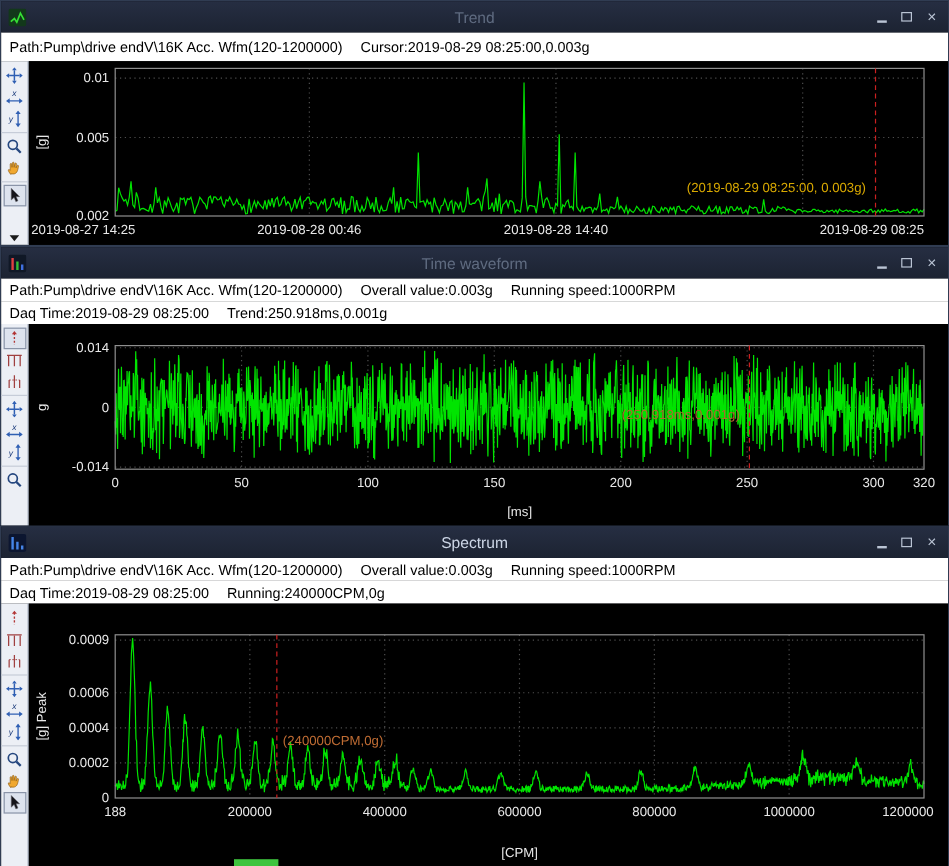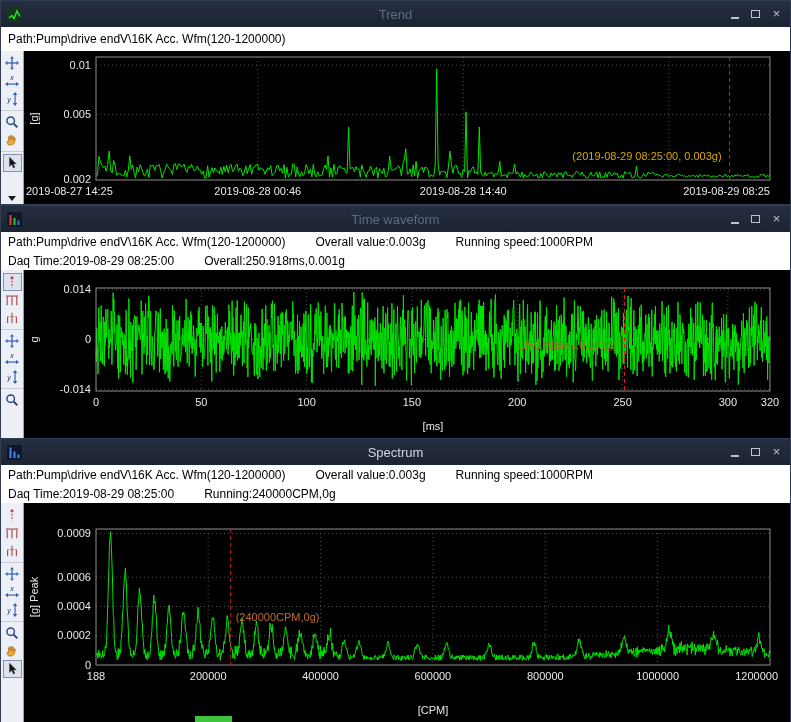--- a/index.html
+++ b/index.html
@@ -10,21 +10,21 @@
   #win-wave{top:205px;height:254px}
   #win-spec{top:438px;height:328px}
   .titlebar{height:26px;flex:0 0 26px;background:linear-gradient(#262e42,#1c2332);display:flex;align-items:center;padding:0 6px;position:relative}
   .title{position:absolute;left:0;right:0;text-align:center;font-size:13px;color:#5f6b80;pointer-events:none}
   .title.active{color:#ccd6e6}
   .win-icon{width:15px;height:15px;display:inline-flex;z-index:1}
   .winbtns{margin-left:auto;display:flex;gap:6px;align-items:center;z-index:1}
   .wbtn{width:15px;height:14px;display:flex;align-items:center;justify-content:center;color:#bac4d4;font-size:13px;line-height:14px;cursor:default}
   .wbtn .min{width:8px;height:2px;background:#bac4d4;margin-top:7px}
   .wbtn .max{width:9px;height:8px;border:1px solid #bac4d4}
-  .infobar{background:#ffffff;color:#000;font-size:12px;display:flex;align-items:center;padding:0 7px;gap:30px;white-space:nowrap;overflow:hidden}
+  .infobar{background:#ffffff;color:#000;font-size:12px;display:flex;align-items:center;padding:0 7px;gap:15px;white-space:nowrap;overflow:hidden}
   #win-trend .infobar{height:24px;flex:0 0 24px}
   .infobar.slim{height:19px;flex:0 0 19px}
   .body{flex:1;display:flex;min-height:0}
   .toolbar{width:23px;flex:0 0 23px;background:#eceff5;border-right:1px solid #9aa2b2;position:relative;display:flex;flex-direction:column;align-items:center;padding-top:1px}
   .tb-group{display:flex;flex-direction:column;align-items:center;padding:2px 0;border-bottom:1px solid #c6ccd8;width:100%}
   .tb-group:last-of-type{border-bottom:none}
   .tb-btn{width:19px;height:18px;display:flex;align-items:center;justify-content:center;border:1px solid transparent}
   .tb-btn.pressed{border:1px solid #8a94a8;background:#dde3ee}
   .tb-expand{position:absolute;bottom:3px;left:7px;width:0;height:0;border-left:4px solid transparent;border-right:4px solid transparent;border-top:5px solid #1a1a1a}
   .chartwrap{flex:1;background:#000;position:relative;min-width:0}
@@ -49,20 +49,21 @@
           <span class="min"></span>
         </span>
       <span class="wbtn">
           <span class="max"></span>
         </span>
       <span class="wbtn">×</span>
     </span>
   </div>
   <div class="infobar">
     <span>Path:Pump\drive endV\16K Acc. Wfm(120-1200000)</span>
+    <span>Cursor:2019-08-29 08:25:00,0.003g</span>
   </div>
   <div class="body">
     <div class="toolbar">
       <div class="tb-expand"></div>
     <div class="tb-group">
           <div class="tb-btn">
             <svg width="14" height="14" viewBox="0 0 16 16">
               <g stroke="#2f5fb3" stroke-width="1.4">
                 <line x1="8" y1="3" x2="8" y2="13"></line>
                 <line x1="3" y1="8" x2="13" y2="8"></line>
@@ -158,21 +159,21 @@
       <span class="wbtn">×</span>
     </span>
   </div>
   <div class="infobar slim">
     <span>Path:Pump\drive endV\16K Acc. Wfm(120-1200000)</span>
     <span>Overall value:0.003g</span>
     <span>Running speed:1000RPM</span>
   </div>
   <div class="infobar slim">
     <span>Daq Time:2019-08-29 08:25:00</span>
-    <span>Overall:250.918ms,0.001g</span>
+    <span>Trend:250.918ms,0.001g</span>
   </div>
   <div class="body">
     <div class="toolbar">
       <div class="tb-expand"></div>
     <div class="tb-group">
           <div class="tb-btn pressed">
             <svg width="14" height="14" viewBox="0 0 16 16">
               <line x1="8" y1="3" x2="8" y2="14" stroke="#b23535" stroke-width="1.3" stroke-dasharray="2,1.6"></line>
               <path d="M8 1L5.6 4h4.8z" fill="#b23535"></path>
             </svg>

